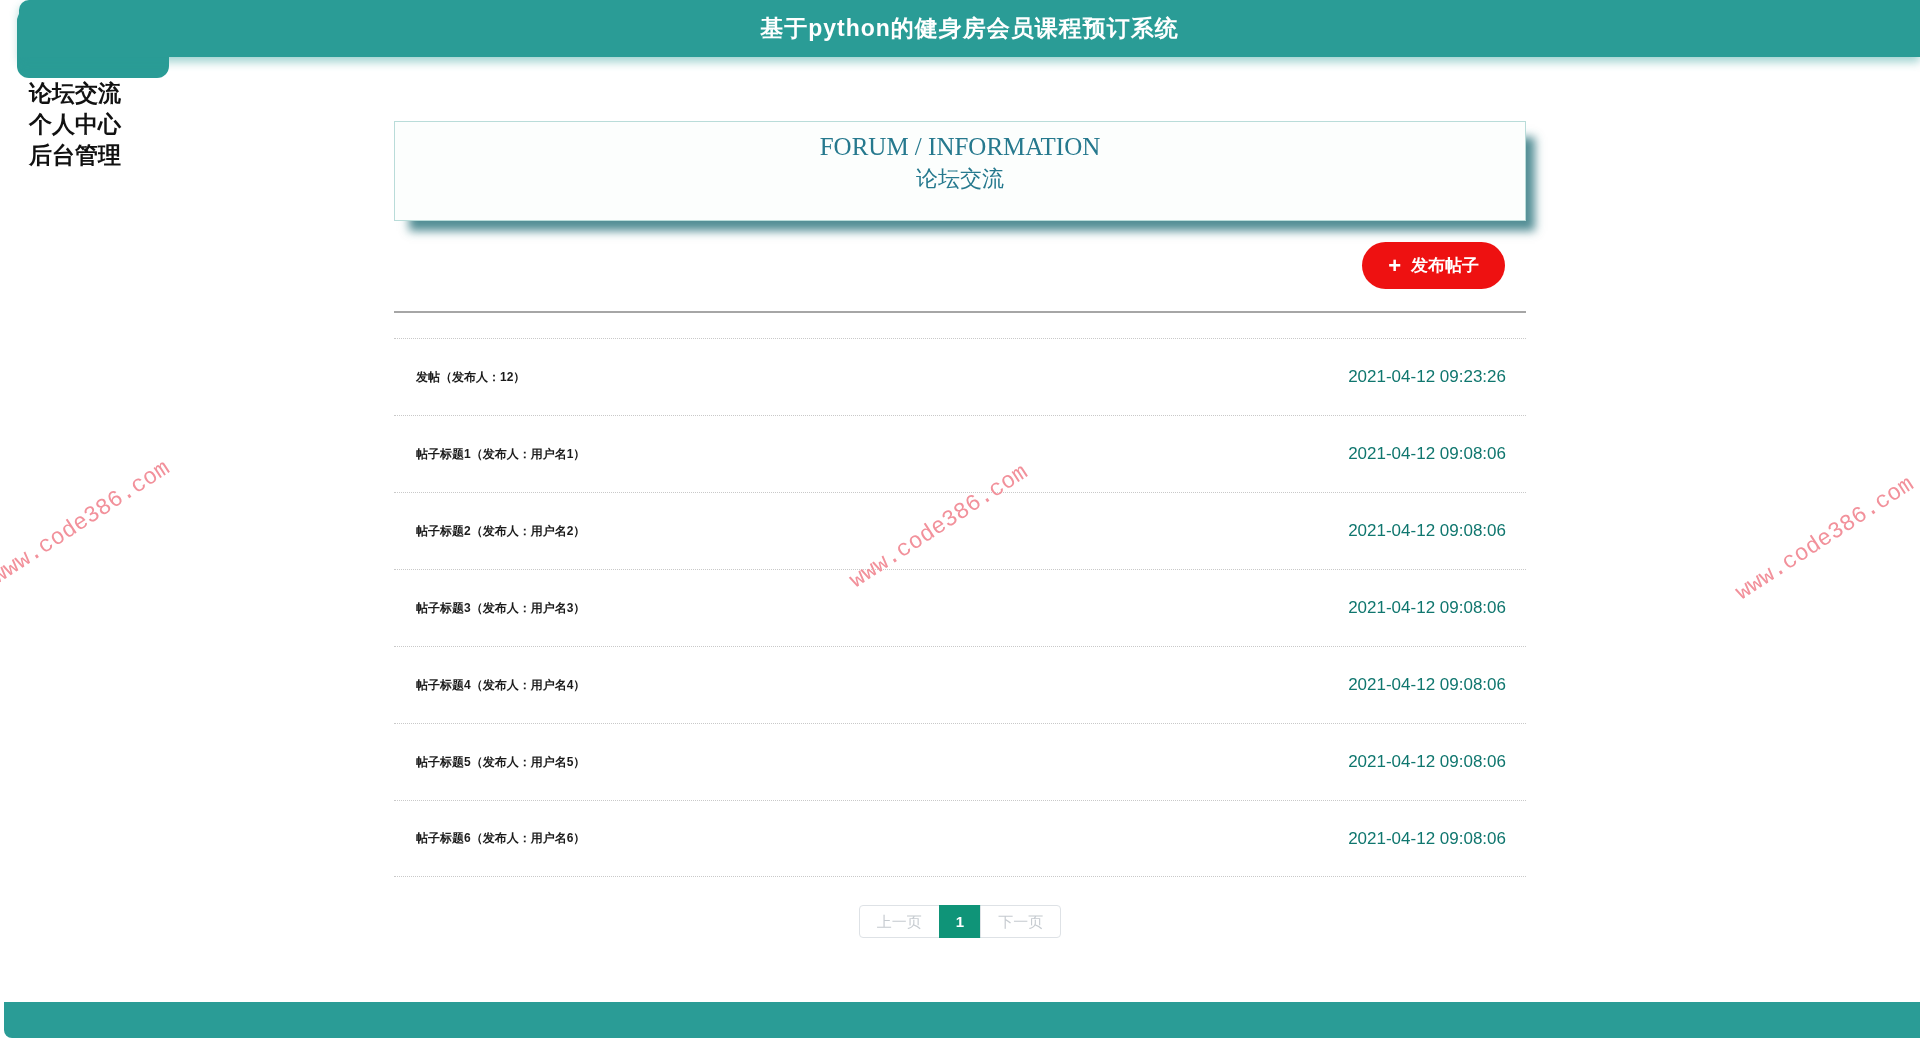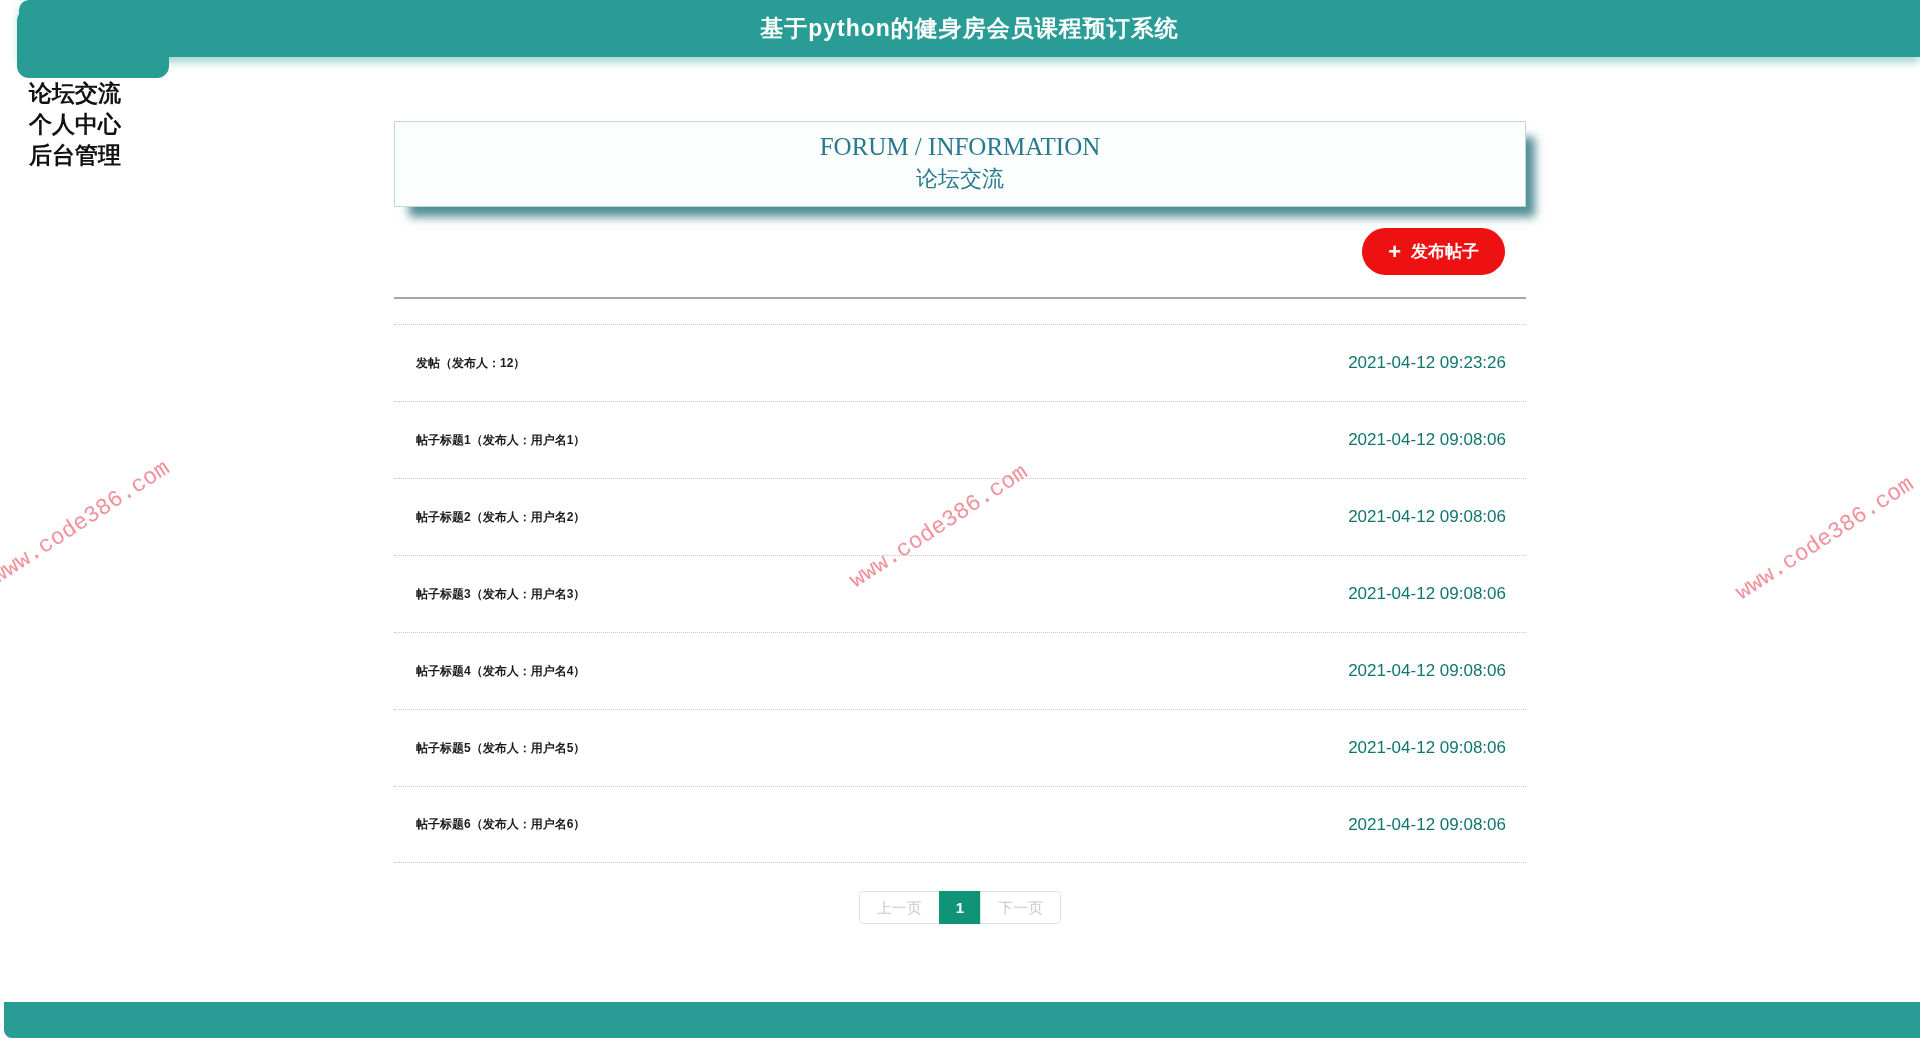--- a/index.html
+++ b/index.html
@@ -25,21 +25,21 @@
   .nav-item.active{
     background:#2a9c96; color:#ffffff; border-radius:12px;
     padding:19px 30px;
   }
 
   
   .container{ width:1132px; margin:0 auto; position:relative; }
 
   
   .banner{
-    margin-top:29px; height:86px; background:#fcfefd;
+    margin-top:29px; height:100px; background:#fcfefd;
     border:1px solid #b9dcd9;
     box-shadow:12px 13px 9px -3px rgba(26,104,114,.75);
     text-align:center; padding-top:11px;
   }
   .banner .en{ font-family:"Liberation Serif","DejaVu Serif",serif; font-size:25px; color:#26798e; }
   .banner .zh{ font-family:"Liberation Serif","DejaVu Serif",serif; font-size:22px; color:#26798e; margin-top:3px; }
 
   
   .toolbar{ margin-top:21px; display:flex; justify-content:flex-end; padding-right:21px; }
   .post-btn{

